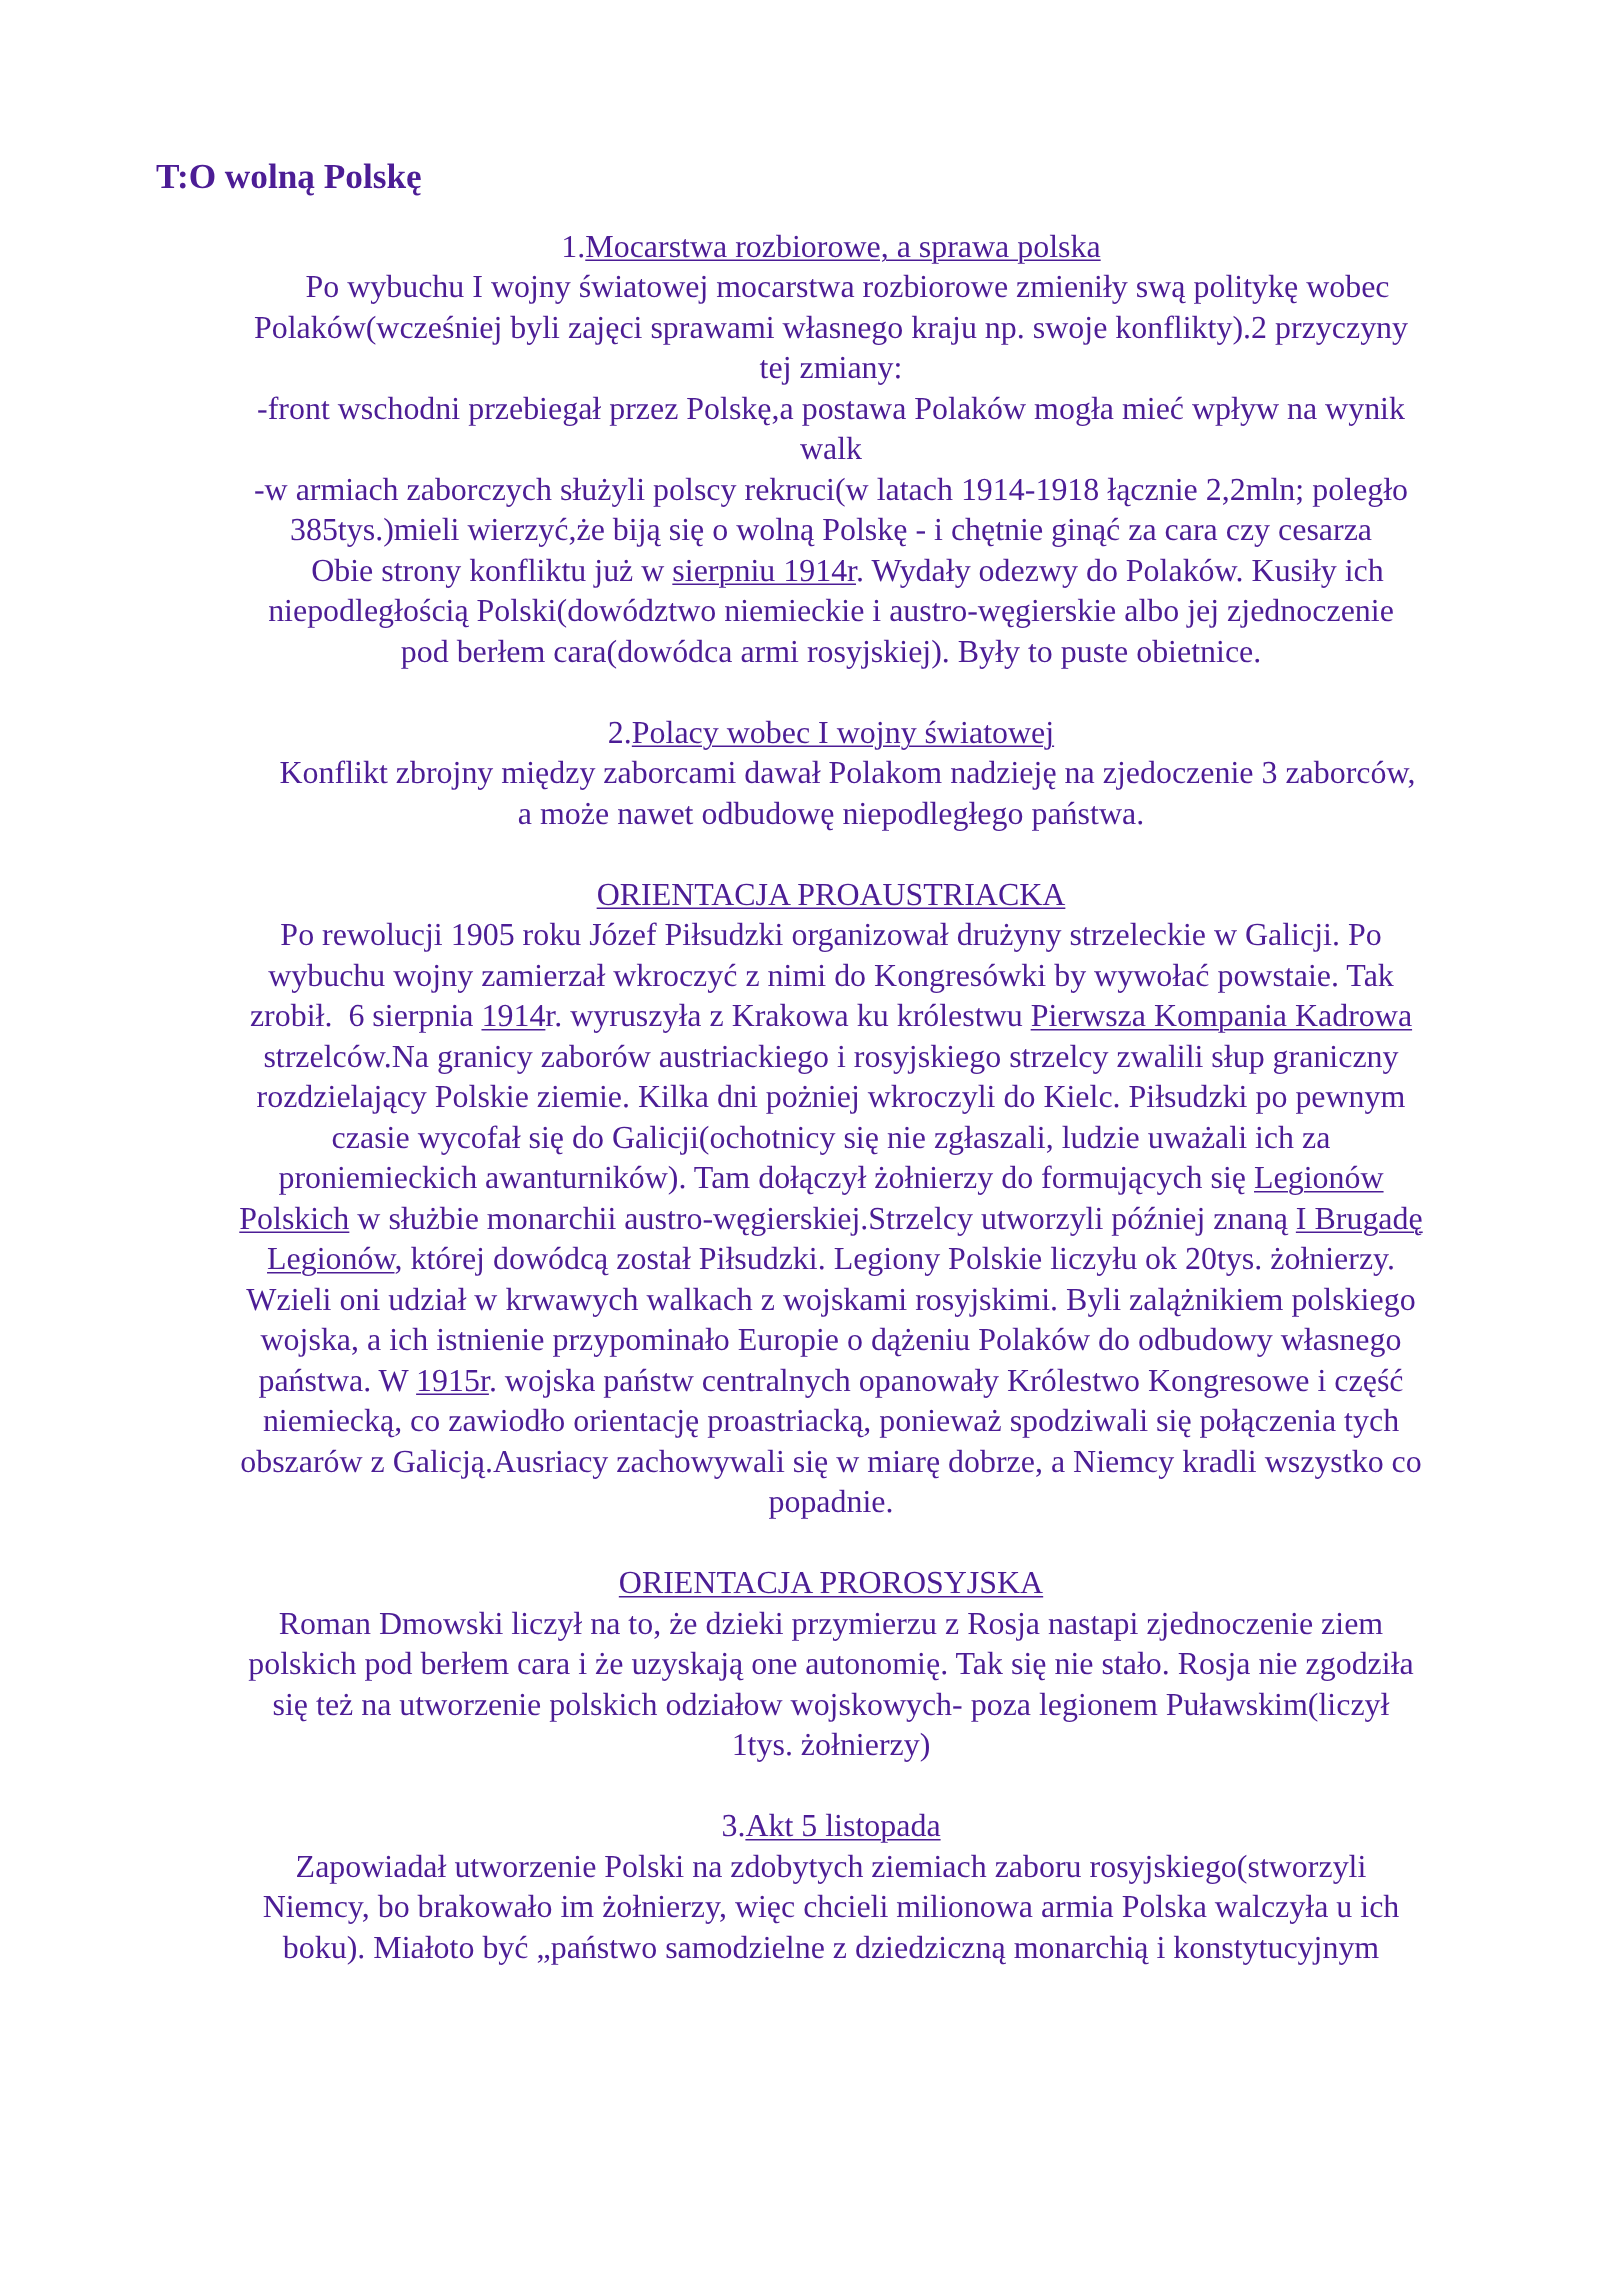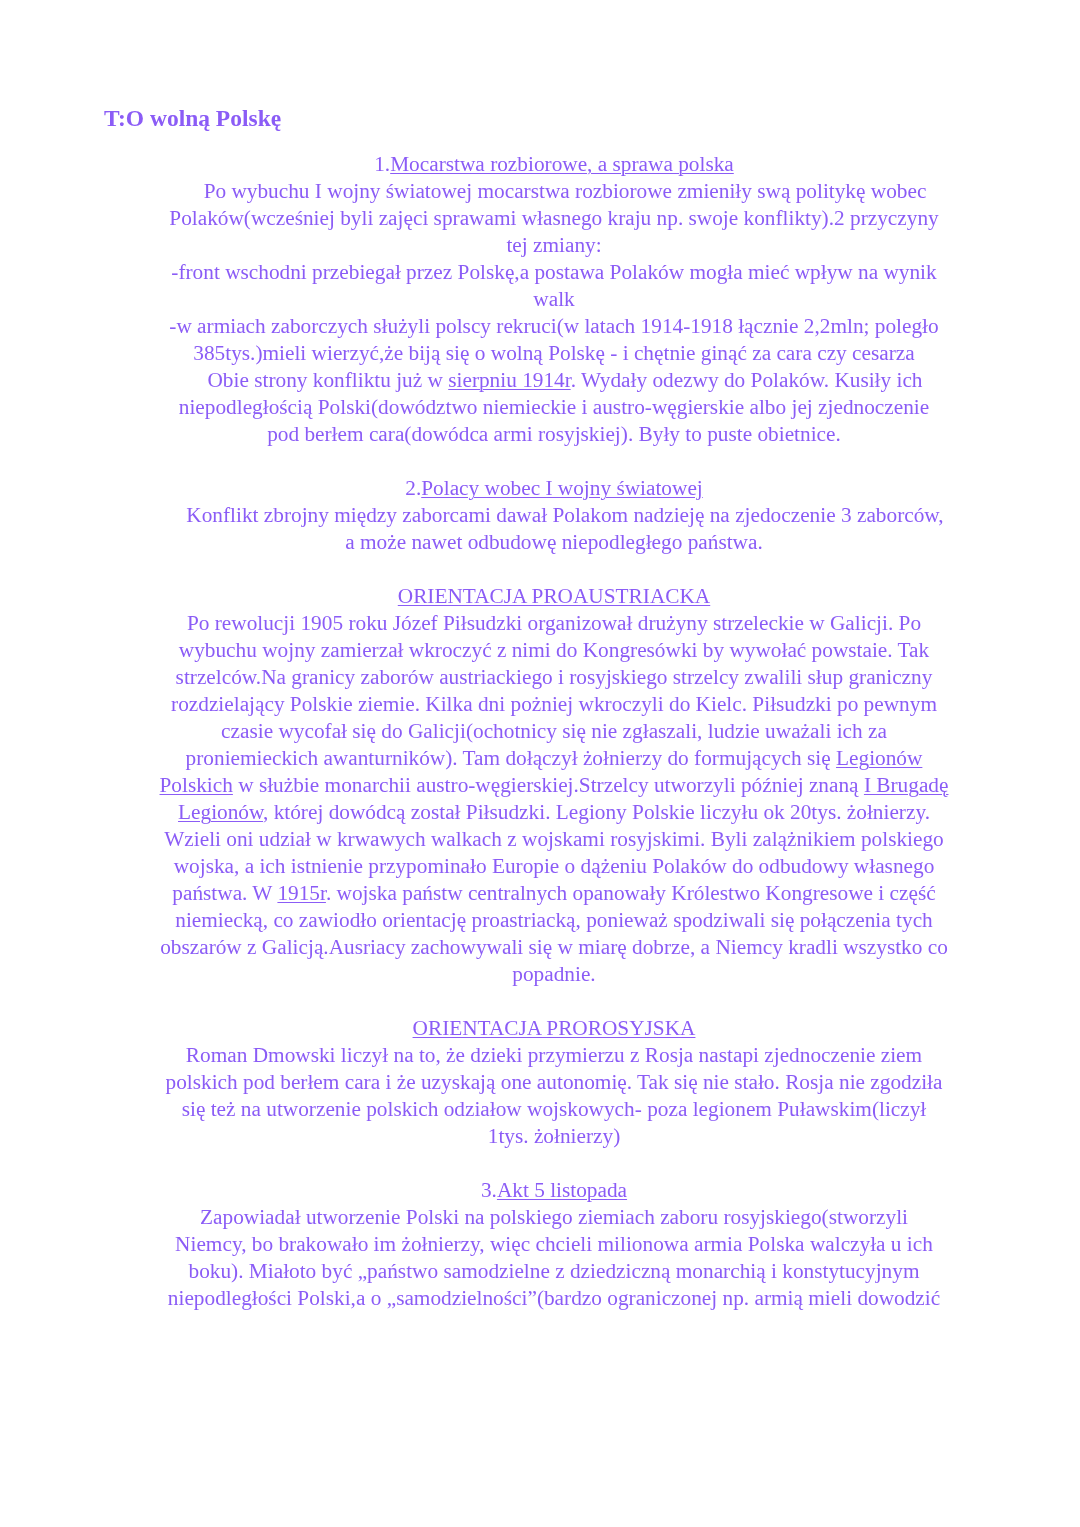--- a/index.html
+++ b/index.html
@@ -1,20 +1,20 @@
 <!DOCTYPE html>
 <html><head>
 <meta charset="utf-8">
 <style>
   html, body { margin: 0; padding: 0; background: #ffffff; }
   body { width: 1080px; height: 1527px; position: relative; overflow: hidden; }
   .page {
     position: absolute; left: 104px; top: 100px; width: 900px;
     font-family: "Liberation Serif", "DejaVu Serif", serif;
-    color: #8b5cf6; font-size: 21.3px; line-height: 27px;
+    color: #4c1d95; font-size: 21.3px; line-height: 27px;
   }
   .title { font-weight: bold; font-size: 23.5px; line-height: 30px; margin: 3px 0 0 0; height: 48px; }
   .line { white-space: pre; height: 27px; text-align: center; }
   .blank { height: 27px; }
   .center { }
   .u { text-decoration: underline; text-decoration-thickness: 1px; text-underline-offset: 2px; }
   .indent { padding-left: 22px; }
 </style>
 </head>
 <body>
@@ -36,20 +36,21 @@
   <div class="blank"></div>
 
   <div class="line"><span>2.</span><span class="u">Polacy wobec I wojny światowej</span></div>
   <div class="line indent">Konflikt zbrojny między zaborcami dawał Polakom nadzieję na zjedoczenie 3 zaborców,</div>
   <div class="line">a może nawet odbudowę niepodległego państwa.</div>
   <div class="blank"></div>
 
   <div class="line center"><span class="u">ORIENTACJA PROAUSTRIACKA</span></div>
   <div class="line">Po rewolucji 1905 roku Józef Piłsudzki organizował drużyny strzeleckie w Galicji. Po</div>
   <div class="line">wybuchu wojny zamierzał wkroczyć z nimi do Kongresówki by wywołać powstaie. Tak</div>
+  <div class="line"><span>zrobił.  6 sierpnia </span><span class="u">1914</span><span>r. wyruszyła z Krakowa ku królestwu </span><span class="u">Pierwsza Kompania Kadrowa</span></div>
   <div class="line">strzelców.Na granicy zaborów austriackiego i rosyjskiego strzelcy zwalili słup graniczny</div>
   <div class="line">rozdzielający Polskie ziemie. Kilka dni pożniej wkroczyli do Kielc. Piłsudzki po pewnym</div>
   <div class="line">czasie wycofał się do Galicji(ochotnicy się nie zgłaszali, ludzie uważali ich za</div>
   <div class="line"><span>proniemieckich awanturników). Tam dołączył żołnierzy do formujących się </span><span class="u">Legionów</span></div>
   <div class="line"><span class="u">Polskich</span><span> w służbie monarchii austro-węgierskiej.Strzelcy utworzyli później znaną </span><span class="u">I Brugadę</span></div>
   <div class="line"><span class="u">Legionów</span><span>, której dowódcą został Piłsudzki. Legiony Polskie liczyłu ok 20tys. żołnierzy.</span></div>
   <div class="line">Wzieli oni udział w krwawych walkach z wojskami rosyjskimi. Byli zalążnikiem polskiego</div>
   <div class="line">wojska, a ich istnienie przypominało Europie o dążeniu Polaków do odbudowy własnego</div>
   <div class="line"><span>państwa. W </span><span class="u">1915r</span><span>. wojska państw centralnych opanowały Królestwo Kongresowe i część</span></div>
   <div class="line">niemiecką, co zawiodło orientację proastriacką, ponieważ spodziwali się połączenia tych</div>
@@ -58,17 +59,16 @@
   <div class="blank"></div>
 
   <div class="line center"><span class="u">ORIENTACJA PROROSYJSKA</span></div>
   <div class="line">Roman Dmowski liczył na to, że dzieki przymierzu z Rosja nastapi zjednoczenie ziem</div>
   <div class="line">polskich pod berłem cara i że uzyskają one autonomię. Tak się nie stało. Rosja nie zgodziła</div>
   <div class="line">się też na utworzenie polskich odziałow wojskowych- poza legionem Puławskim(liczył</div>
   <div class="line">1tys. żołnierzy)</div>
   <div class="blank"></div>
 
   <div class="line"><span>3.</span><span class="u">Akt 5 listopada</span></div>
-  <div class="line">Zapowiadał utworzenie Polski na polskiego ziemiach zaboru rosyjskiego(stworzyli</div>
+  <div class="line">Zapowiadał utworzenie Polski na zdobytych ziemiach zaboru rosyjskiego(stworzyli</div>
   <div class="line">Niemcy, bo brakowało im żołnierzy, więc chcieli milionowa armia Polska walczyła u ich</div>
   <div class="line">boku). Miałoto być „państwo samodzielne z dziedziczną monarchią i konstytucyjnym</div>
-  <div class="line">niepodległości Polski,a o „samodzielności”(bardzo ograniczonej np. armią mieli dowodzić</div>
 </div>
 
 </body></html>

